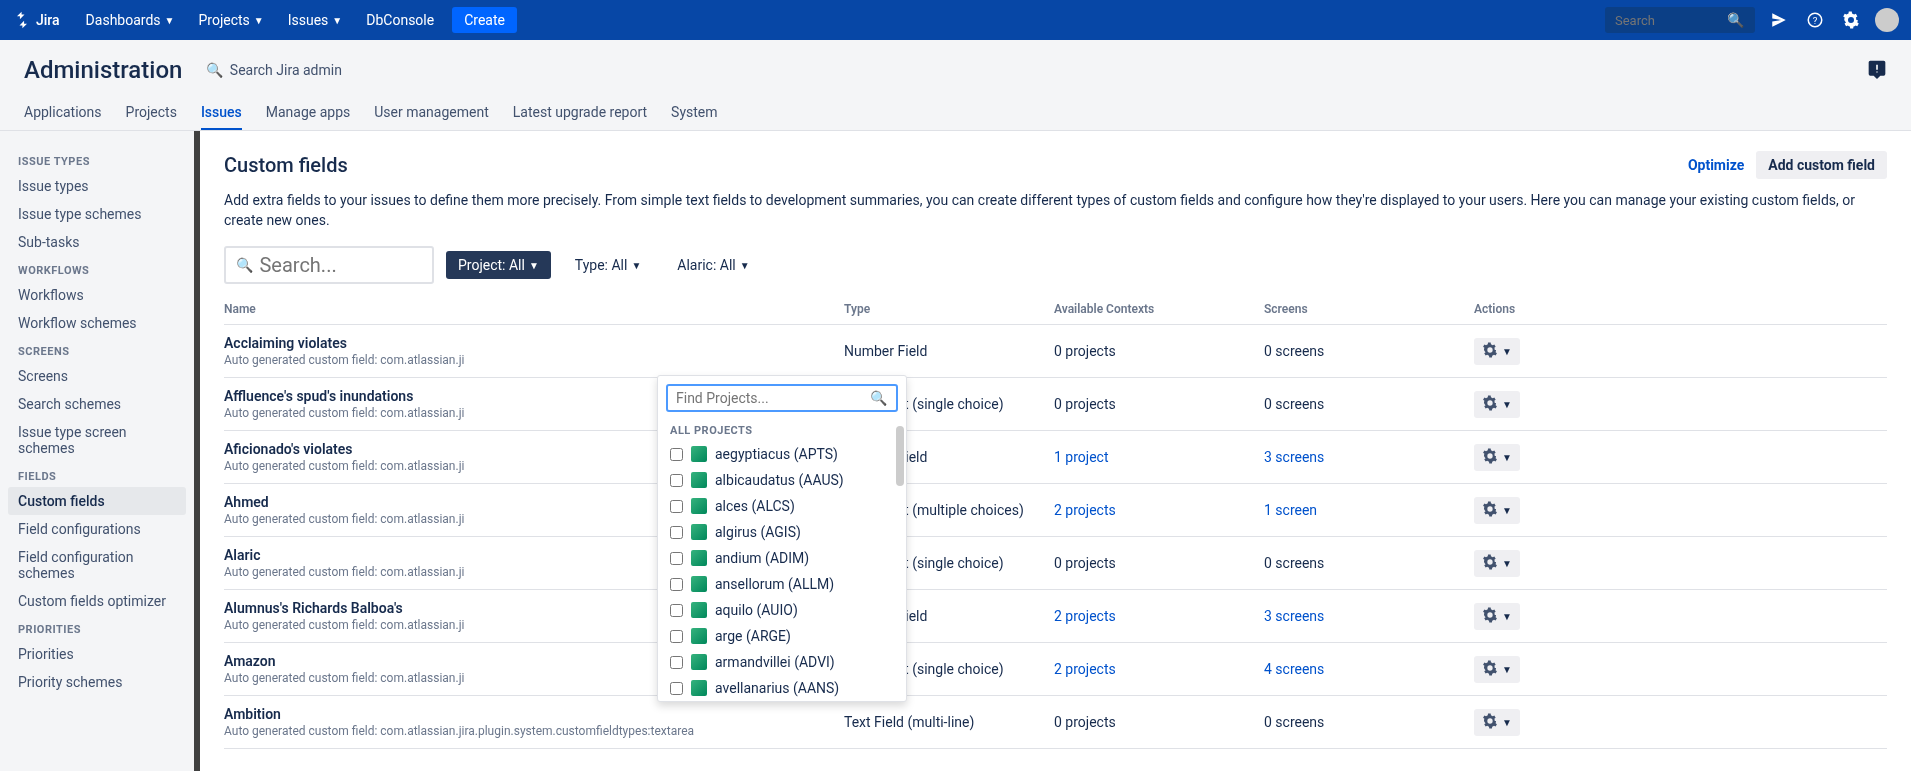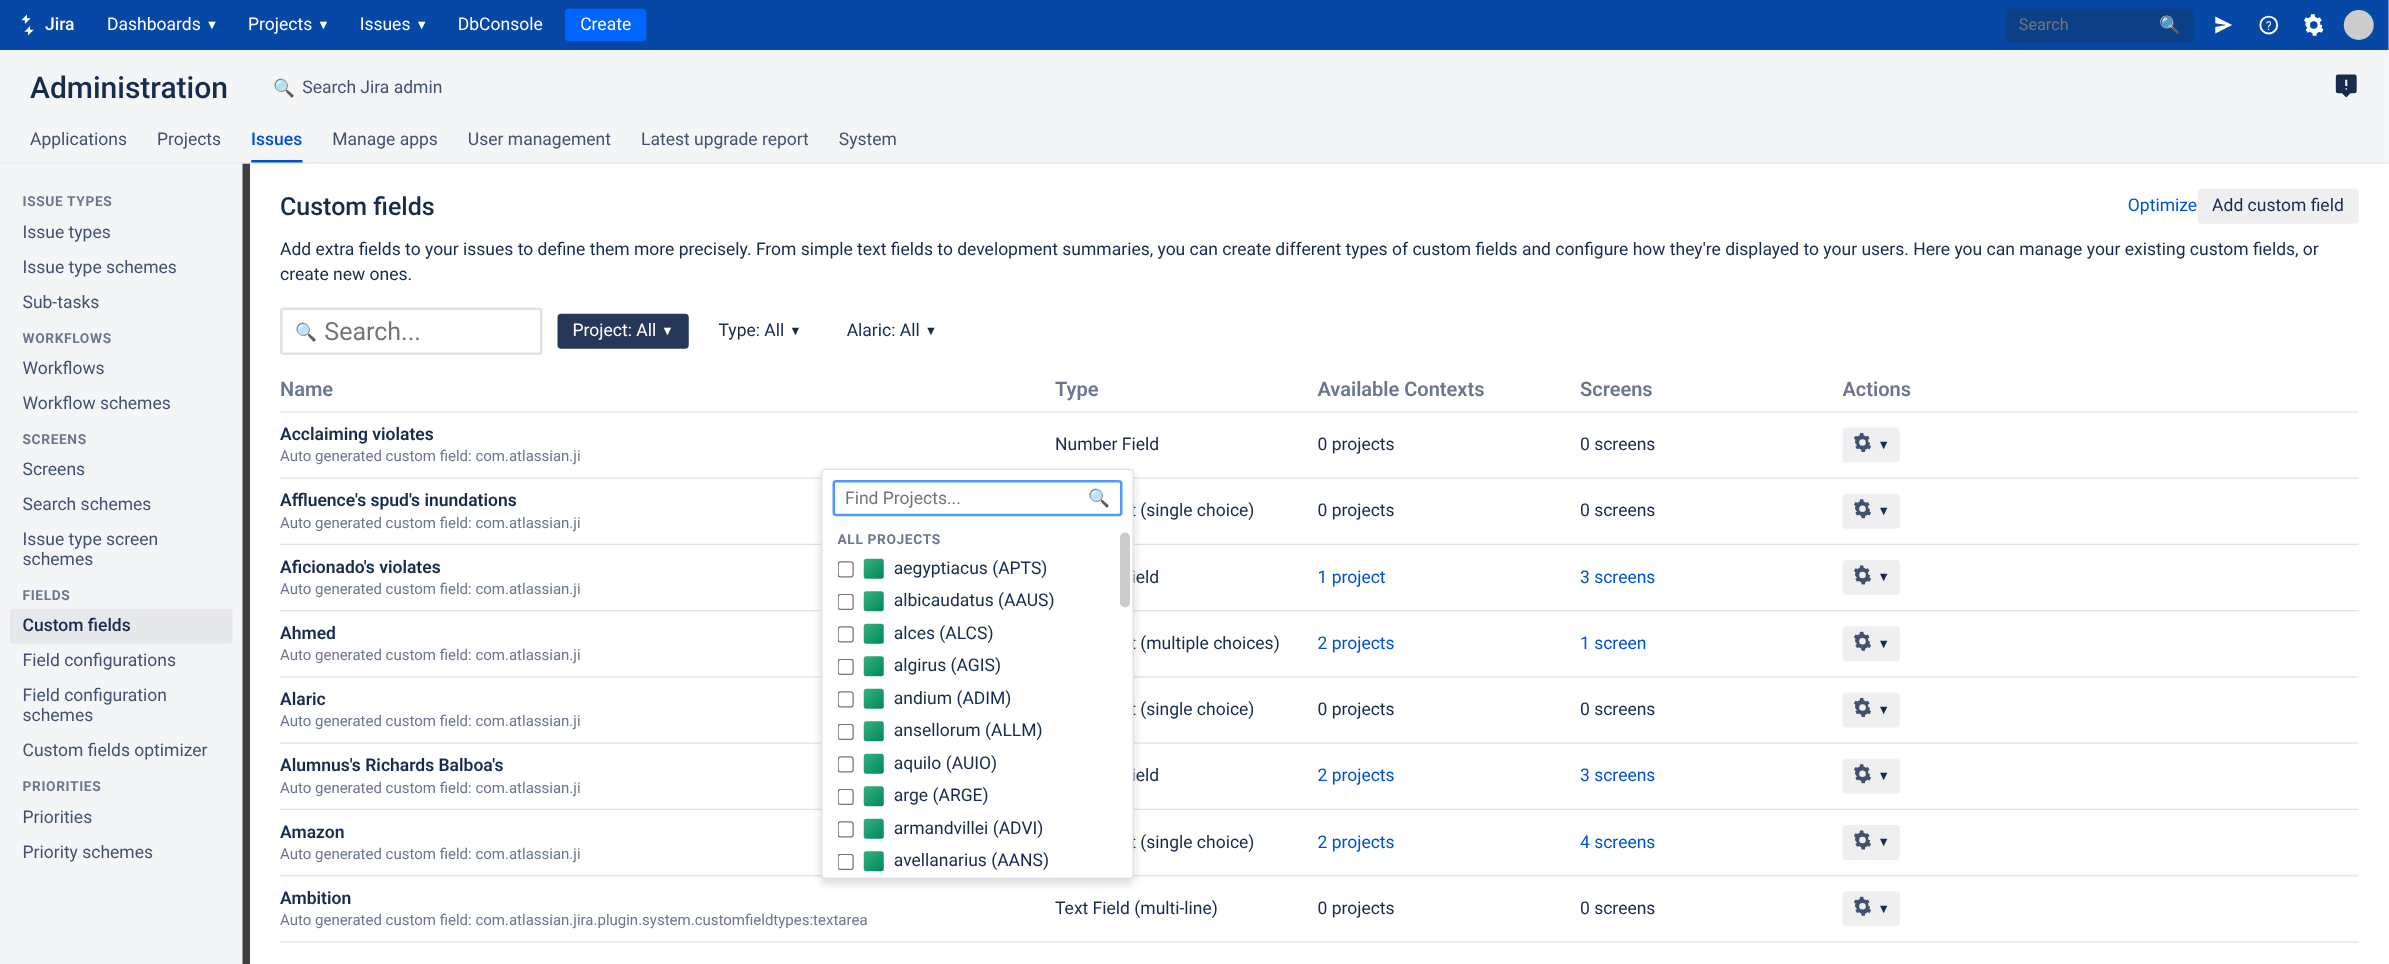--- a/index.html
+++ b/index.html
@@ -13,56 +13,56 @@
 .nav-item { padding: 6px 10px; cursor: pointer; display: flex; align-items: center; gap: 4px; font-size: 14px; }
 .nav-item .chev { font-size: 10px; }
 .create-btn { background: #0065FF; padding: 5px 12px; border-radius: 3px; margin-left: 8px; cursor: pointer; font-size: 14px; }
 .nav-right { margin-left: auto; display: flex; align-items: center; gap: 12px; }
 .search-box { background: #0b3f86; border-radius: 3px; padding: 5px 10px; width: 150px; display: flex; align-items: center; gap: 6px; }
 .search-box input { background: transparent; border: none; color: #5eead4; outline: none; width: 100%; font-size: 13px; }
 .nav-icon { width: 24px; height: 24px; display: flex; align-items: center; justify-content: center; cursor: pointer; }
 .avatar-top { width: 24px; height: 24px; border-radius: 50%; background: #ccc; }
 
 
-.admin-header { background: #f4f5f7; padding: 16px 24px 0; display: flex; align-items: center; gap: 36px; }
+.admin-header { background: #f4f5f7; padding: 16px 24px 0; display: flex; align-items: center; gap: 24px; }
 .admin-title { font-size: 24px; font-weight: 500; }
 .admin-search { display: flex; align-items: center; gap: 6px; color: #42526E; font-size: 14px; }
 .feedback-icon { margin-left: auto; }
 
 
 .tabs { display: flex; gap: 24px; padding: 12px 24px 0; border-bottom: 1px solid #dfe1e6; background: #f4f5f7; }
 .tab { padding: 8px 0; cursor: pointer; color: #42526E; font-size: 14px; }
 .tab.active { color: #0052CC; border-bottom: 2px solid #0052CC; font-weight: 500; }
 
 
 .content { display: flex; background: white; }
 .sidebar { width: 200px; padding: 16px 8px; border-right: 6px solid #404040; background: #f4f5f7; min-height: 640px; }
 .sidebar-heading { font-size: 11px; font-weight: 700; color: #6B778C; text-transform: uppercase; padding: 8px 10px 4px; letter-spacing: 0.5px; }
 .sidebar-item { padding: 6px 10px; cursor: pointer; color: #42526E; border-radius: 3px; font-size: 14px; }
 .sidebar-item.active { background: #e6e8eb; color: #172B4D; font-weight: 500; }
 
 .main { flex: 1; padding: 20px 24px; position: relative; }
 .page-header { display: flex; align-items: center; margin-bottom: 12px; }
 .page-title { font-size: 20px; font-weight: 500; }
-.header-actions { margin-left: auto; display: flex; align-items: center; }
+.header-actions { margin-left: auto; display: flex; gap: 12px; align-items: center; font-weight: bold; }
 .link-btn { color: #0052CC; cursor: pointer; font-size: 14px; }
 .add-btn { background: #efeff2; padding: 6px 12px; border-radius: 3px; cursor: pointer; font-size: 14px; }
 .description { color: #172B4D; font-size: 14px; line-height: 1.4; margin-bottom: 16px; }
 
 
 .filter-bar { display: flex; gap: 12px; align-items: center; margin-bottom: 10px; }
 .search-field { border: 2px solid #dfe1e6; border-radius: 3px; padding: 5px 10px; width: 210px; display: flex; align-items: center; gap: 6px; }
 .search-field input { border: none; outline: none; width: 100%; font-size: 20px; }
 .filter-btn { padding: 6px 12px; border-radius: 3px; cursor: pointer; display: flex; align-items: center; gap: 4px; font-size: 14px; }
 .filter-btn.dark { background: #253858; color: white; }
 .filter-btn .chev { font-size: 10px; }
 
 
 .table { width: 100%; }
-.thead { display: flex; padding: 8px 0; border-bottom: 1px solid #dfe1e6; color: #6B778C; font-size: 16px; font-weight: 600; }
+.thead { display: flex; padding: 8px 0; border-bottom: 1px solid #dfe1e6; color: #6B778C; font-size: 12px; font-weight: 600; }
 .col-name { flex: 0 0 620px; }
 .col-type { flex: 0 0 210px; }
 .col-ctx { flex: 0 0 210px; }
 .col-scr { flex: 0 0 210px; }
 .col-act { flex: 1; text-align: left; }
 .trow { display: flex; padding: 10px 0; border-bottom: 1px solid #dfe1e6; align-items: center; }
 .field-name { font-weight: 600; font-size: 14px; }
 .field-sub { font-size: 12px; color: #6B778C; margin-top: 2px; }
 .link-cell { color: #0052CC; cursor: pointer; }
 .action-btn { background: #efeff2; border-radius: 3px; padding: 4px 8px; cursor: pointer; display: inline-flex; align-items: center; gap: 4px; }

